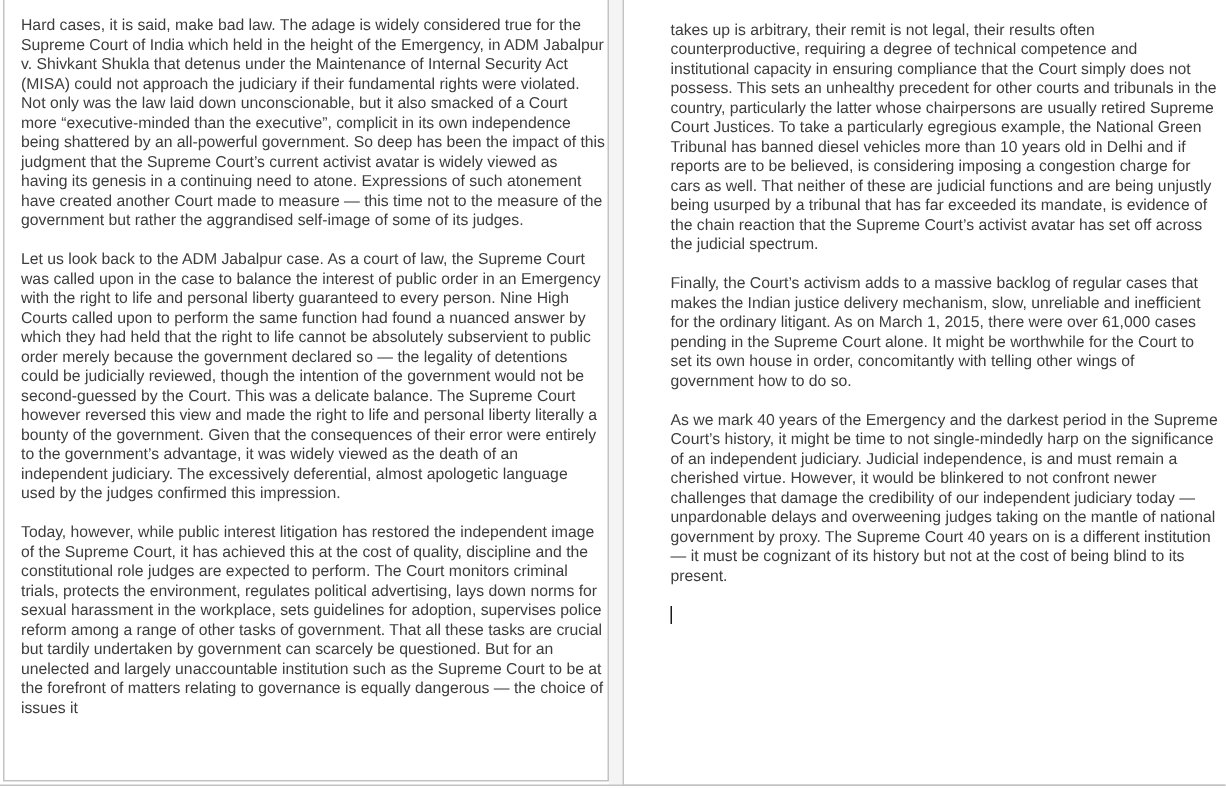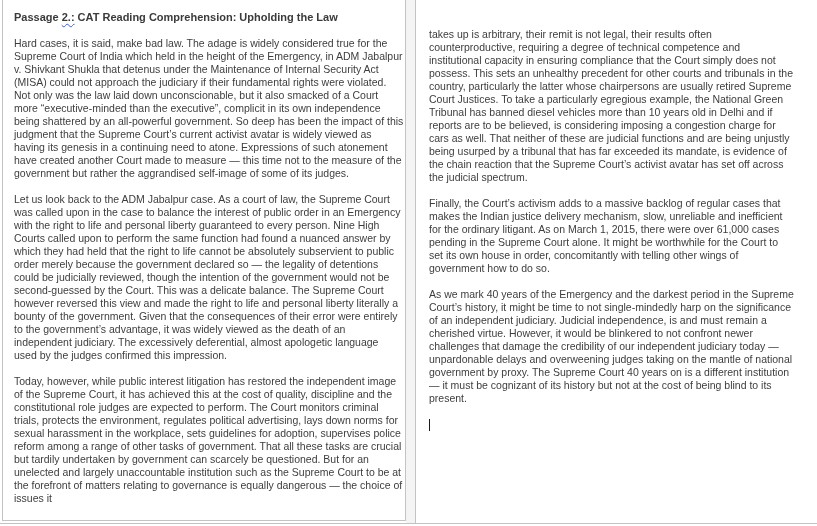--- a/index.html
+++ b/index.html
@@ -28,21 +28,21 @@
     background: #c3c3c3;
   }
   .col {
     position: absolute;
     font-size: 10.5px;
     line-height: 13px;
     text-align: left;
     cursor: text;
   }
   .col-left  { left: 14px;  top: 11px; width: 390px; }
-  .col-right { left: 429px; top: 14px; width: 365px; margin-top: 14px; }
+  .col-right { left: 447px; top: 14px; width: 365px; }
   .heading {
     font-size: 11px; font-weight: 700; color: #3a3a3a;
     margin: 0 0 13px 0; line-height: 13px;
   }
   .col p { margin: 0 0 13px 0; }
   .mark-spell {
     text-decoration-style: wavy;
     text-decoration-color: #e0382a;
     text-decoration-thickness: 1px;
     text-underline-offset: 2px;
@@ -72,21 +72,20 @@
 <body>
 
 <div>
 
   <div class="page page-left"></div>
   <div class="gutter"></div>
   <div class="page page-right"></div>
   <div class="bottom-rule"></div>
 
   <div class="col col-left">
-    <h1 class="heading"><span>Passage </span><span class="mark-grammar">2.:</span><span> CAT Reading Comprehension: Upholding the Law</span></h1>
     <p><span>Hard cases, it is said, make bad law. The adage is widely considered true for the Supreme Court of India which held in the height of the Emergency, in ADM Jabalpur v. </span><span class="mark-spell">Shivkant</span><span> Shukla that </span><span class="mark-spell">detenus</span><span> under the Maintenance of Internal Security Act (MISA) could not approach the judiciary if their fundamental rights were violated. Not only was the law laid down unconscionable, but it also smacked of a Court more “executive-minded than the executive”, complicit in its own independence being shattered by an all-powerful government. So deep has been the impact of this judgment that the Supreme Court’s current activist avatar is widely viewed as having its genesis in a continuing need to atone. Expressions of such atonement have created another Court made to measure — this time not to the measure of the government but rather the aggrandised self-image of some of its judges.</span></p>
     <p>Let us look back to the ADM Jabalpur case. As a court of law, the Supreme Court was called upon in the case to balance the interest of public order in an Emergency with the right to life and personal liberty guaranteed to every person. Nine High Courts called upon to perform the same function had found a nuanced answer by which they had held that the right to life cannot be absolutely subservient to public order merely because the government declared so — the legality of detentions could be judicially reviewed, though the intention of the government would not be second-guessed by the Court. This was a delicate balance. The Supreme Court however reversed this view and made the right to life and personal liberty literally a bounty of the government. Given that the consequences of their error were entirely to the government’s advantage, it was widely viewed as the death of an independent judiciary. The excessively deferential, almost apologetic language used by the judges confirmed this impression.</p>
     <p>Today, however, while public interest litigation has restored the independent image of the Supreme Court, it has achieved this at the cost of quality, discipline and the constitutional role judges are expected to perform. The Court monitors criminal trials, protects the environment, regulates political advertising, lays down norms for sexual harassment in the workplace, sets guidelines for adoption, supervises police reform among a range of other tasks of government. That all these tasks are crucial but tardily undertaken by government can scarcely be questioned. But for an unelected and largely unaccountable institution such as the Supreme Court to be at the forefront of matters relating to governance is equally dangerous — the choice of issues it</p>
   </div>
 
   <div class="col col-right">
     <p>takes up is arbitrary, their remit is not legal, their results often counterproductive, requiring a degree of technical competence and institutional capacity in ensuring compliance that the Court simply does not possess. This sets an unhealthy precedent for other courts and tribunals in the country, particularly the latter whose chairpersons are usually retired Supreme Court Justices. To take a particularly egregious example, the National Green Tribunal has banned diesel vehicles more than 10 years old in Delhi and if reports are to be believed, is considering imposing a congestion charge for cars as well. That neither of these are judicial functions and are being unjustly being usurped by a tribunal that has far exceeded its mandate, is evidence of the chain reaction that the Supreme Court’s activist avatar has set off across the judicial spectrum.</p>
     <p>Finally, the Court’s activism adds to a massive backlog of regular cases that makes the Indian justice delivery mechanism, slow, unreliable and inefficient for the ordinary litigant. As on March 1, 2015, there were over 61,000 cases pending in the Supreme Court alone. It might be worthwhile for the Court to set its own house in order, concomitantly with telling other wings of government how to do so.</p>
     <p>As we mark 40 years of the Emergency and the darkest period in the Supreme Court’s history, it might be time to not single-mindedly harp on the significance of an independent judiciary. Judicial independence, is and must remain a cherished virtue. However, it would be blinkered to not confront newer challenges that damage the credibility of our independent judiciary today — unpardonable delays and overweening judges taking on the mantle of national government by proxy. The Supreme Court 40 years on is a different institution — it must be cognizant of its history but not at the cost of being blind to its present.</p>
     <div class="cursor-line">

